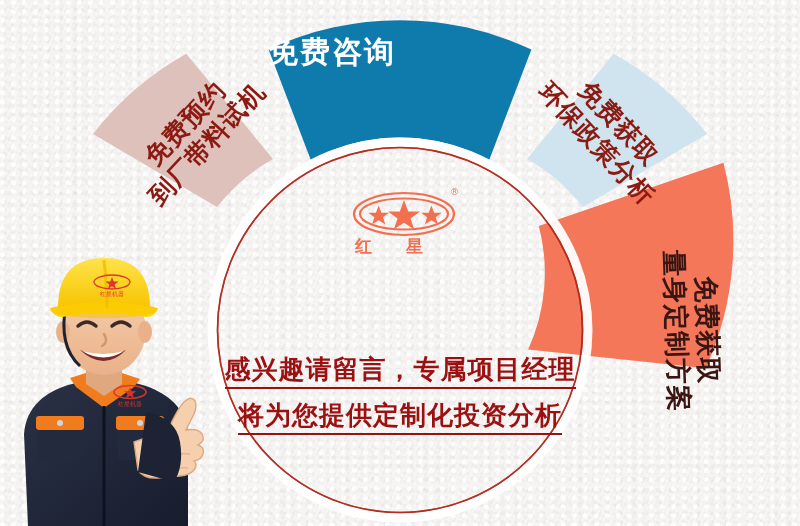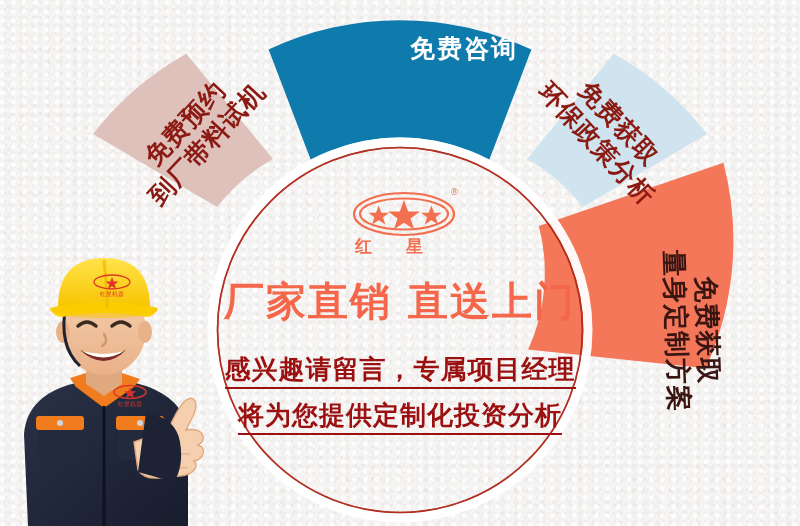--- a/index.html
+++ b/index.html
@@ -43,22 +43,22 @@
 
   #seg1-label{
     left:96px;top:104px;width:200px;
     font-size:25px;
     transform:rotate(-47deg);
     transform-origin:50% 50%;
     text-align:center;
   }
   #seg2-label{
     left:268px;top:32px;width:250px;
-    font-size:25px;color:#ffffff;font-weight:600;
-    text-align:right;letter-spacing:2px;line-height:1.35;
+    font-size:30px;color:#ffffff;font-weight:600;
+    text-align:left;letter-spacing:2px;line-height:1.35;
   }
   #seg3-label{
     left:508px;top:104px;width:200px;
     font-size:25px;
     transform:rotate(47deg);
     transform-origin:50% 50%;
     text-align:center;
   }
   #seg3-label .l{color:#8b1a13;}
   #seg4-label{
@@ -172,21 +172,20 @@
       <g fill="#f2704f">
         <path d="M60 14 L64.2 25.4 L76 25.4 L66.5 32.4 L70.2 43.6 L60 36.8 L49.8 43.6 L53.5 32.4 L44 25.4 L55.8 25.4 Z"></path>
         <path d="M34.5 19.5 L37.4 27.2 L45.4 27.2 L39 32 L41.5 39.6 L34.5 35 L27.5 39.6 L30 32 L23.6 27.2 L31.6 27.2 Z" transform="scale(.95) translate(2,1)"></path>
         <path d="M89 19.5 L91.9 27.2 L99.9 27.2 L93.5 32 L96 39.6 L89 35 L82 39.6 L84.5 32 L78.1 27.2 L86.1 27.2 Z" transform="scale(.95) translate(3,1)"></path>
       </g>
       <text x="106" y="9" font-size="9" fill="#f2704f">®</text>
       <text x="62" y="66" font-size="17" fill="#f2704f" font-weight="700" text-anchor="middle" letter-spacing="34" font-family="DejaVu Sans, Liberation Sans, sans-serif">红星</text>
     </svg>
   </div>
 
-  <div id="headline" style="color: rgb(244, 103, 74);">厂家直销  直送上门</div>
 
   <div class="sub-line" id="sub1">
     <span>感兴趣请留言，专属项目经理</span>
   </div>
   <div class="sub-line" id="sub2">
     <span>将为您提供定制化投资分析</span>
   </div>
 
   <svg id="worker" viewBox="0 0 215 292">
     <defs>

